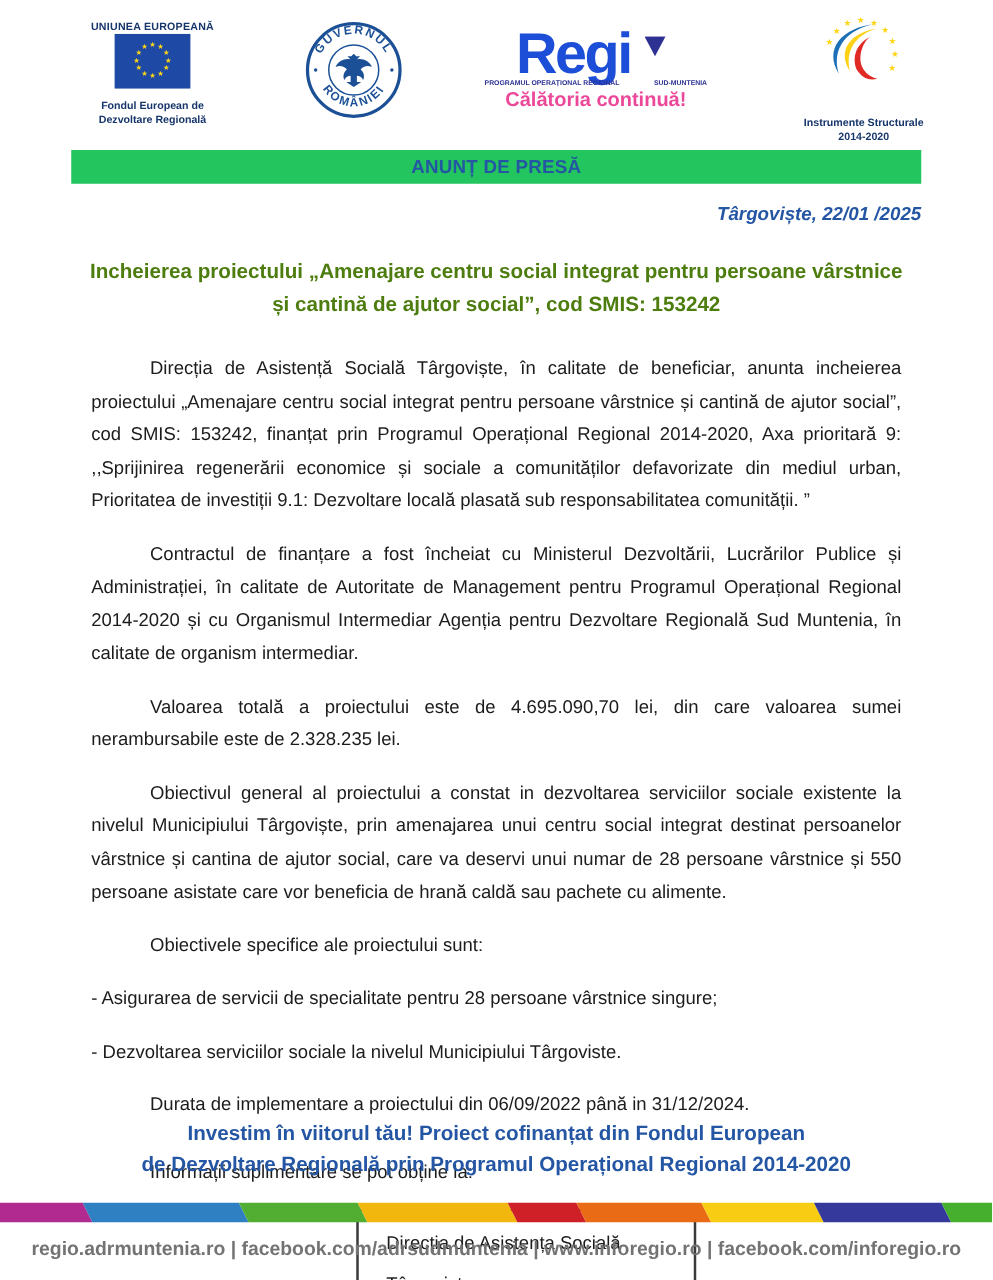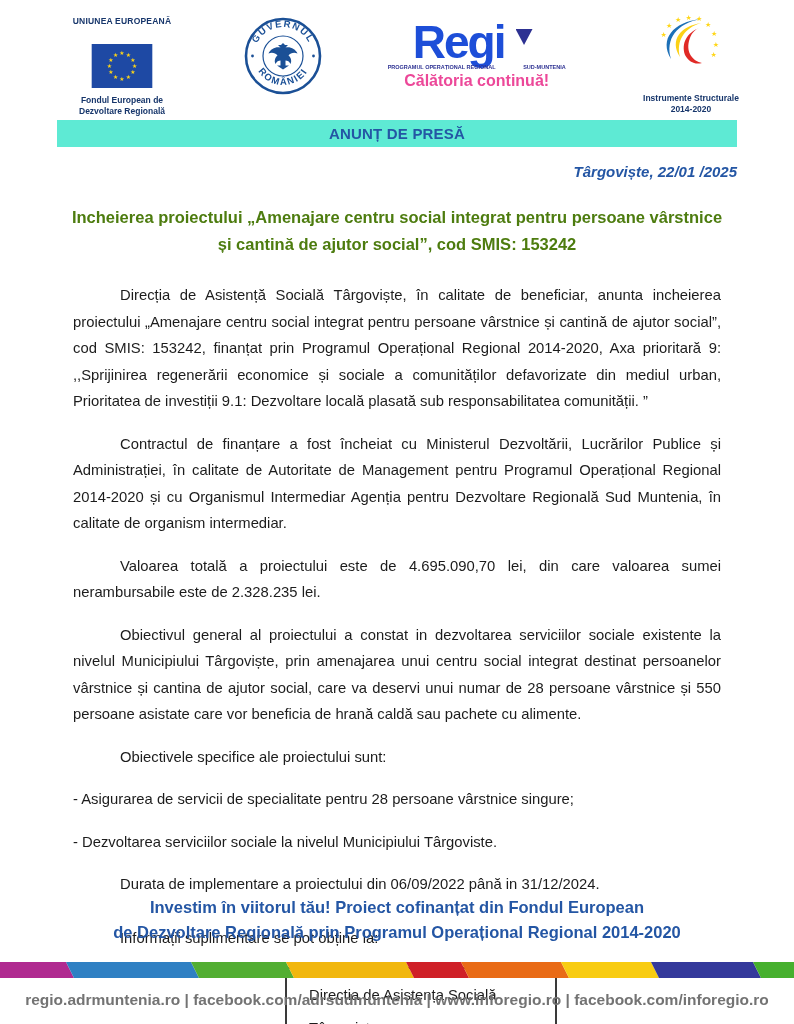--- a/index.html
+++ b/index.html
@@ -7,21 +7,21 @@
   .page {
     width:794px; height:1024px; position:relative; background:#fff;
     font-family:"Liberation Sans", sans-serif; color:#1c1c1c; overflow:hidden;
     margin:0 auto;
   }
 
   
   .logos { display:flex; justify-content:space-between; align-items:flex-start;
            padding:14px 38px 0 58px; height:108px; }
   .logo-eu { width:128px; text-align:center; color:#17366b; padding-top:2px;}
-  .eu-top { font-size:8.5px; font-weight:bold; letter-spacing:0.2px; margin-bottom:18px; }
+  .eu-top { font-size:8.5px; font-weight:bold; letter-spacing:0.2px; margin-bottom:1px; }
   .eu-bottom { font-size:8.5px; font-weight:bold; line-height:1.3; margin-top:3px; }
   .logo-gov { width:84px; padding-top:2px; }
   .logo-gov svg { width:80px; height:80px; display:block; }
 
   .logo-regio { width:184px; text-align:center; padding-top:4px;}
   .regio-word { display:flex; align-items:flex-end; justify-content:center; height:44px; }
   .regio-text { font-size:46px; font-weight:800; color:#1d4ed8; line-height:0.82; letter-spacing:-2px; }
   .wheel { position:relative; width:33px; height:33px; margin-left:3px; margin-bottom:0px; }
   .wheel-ring { width:33px; height:33px; border-radius:50%;
     background:conic-gradient(#2d3192 0 20deg,#2aa9e0 20deg 75deg,#3ab54a 75deg 135deg,
@@ -31,21 +31,21 @@
     clip-path:polygon(0 0,100% 0,50% 100%); z-index:2; }
   .regio-sub { display:flex; justify-content:space-between; font-size:5.5px; font-weight:bold;
     color:#2d3192; margin-top:2px; padding:0 3px; }
   .regio-tag { font-size:16px; font-weight:bold; color:#ec4899; margin-top:2px; }
 
   .logo-is { width:130px; text-align:center; color:#17366b; }
   .logo-is svg { display:block; margin:0 auto; }
   .is-text { font-size:8.5px; font-weight:bold; line-height:1.35; margin-top:17px;}
 
   
-  .banner { margin:12px 57px 0; background:#5eead4; height:27px;
+  .banner { margin:12px 57px 0; background:#22c55e; height:27px;
             display:flex; align-items:center; justify-content:center; }
   .banner span { font-size:15px; font-weight:bold; color:#2456a4; letter-spacing:0.2px; }
   .date { margin:16px 57px 0; text-align:right; font-size:15px; font-weight:bold;
           font-style:italic; color:#2456a4; }
   .title { margin:24px auto 0; max-width:660px; text-align:center; font-size:16.5px;
            font-weight:bold; color:#4d7c0f; line-height:27px; }
 
   
   .body { margin:24px 57px 0; font-size:14.8px; line-height:26.5px; }
   .body p { margin:16px; text-align:justify; text-indent:47px; }

